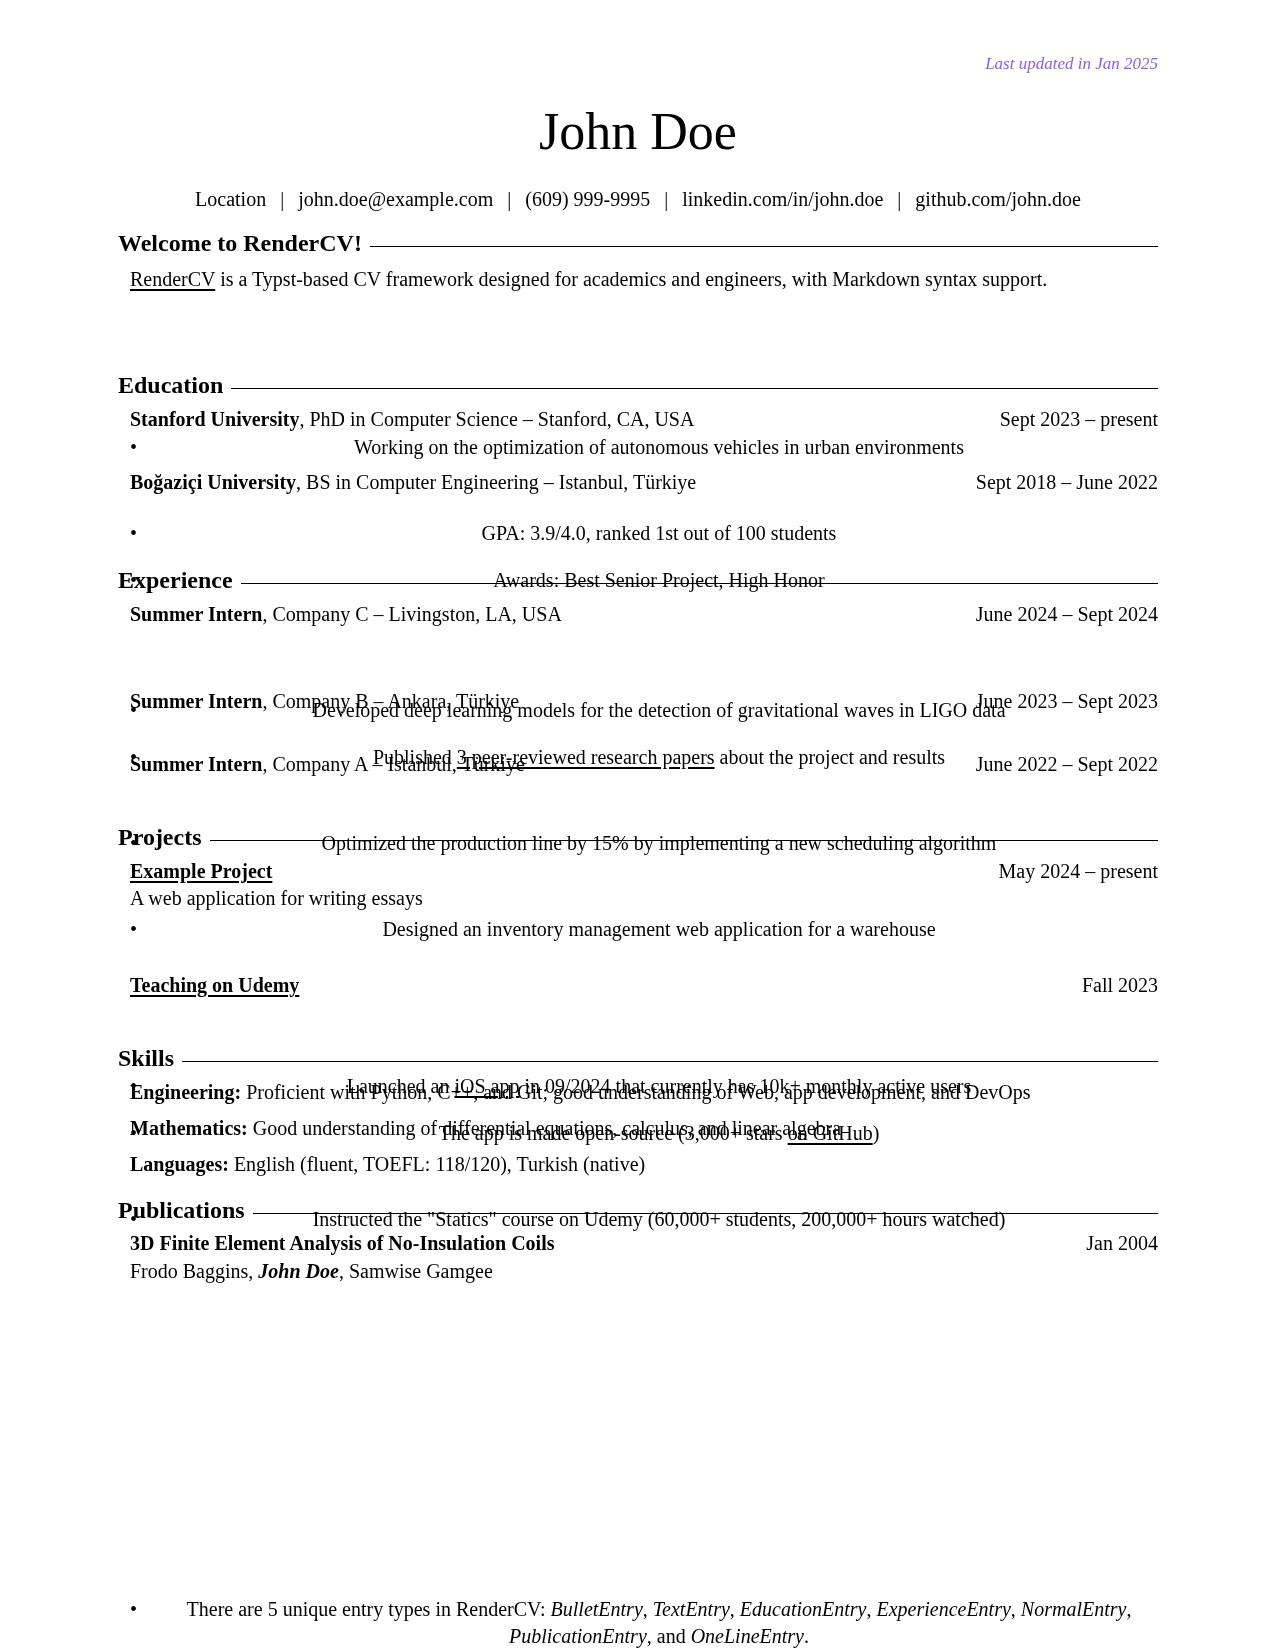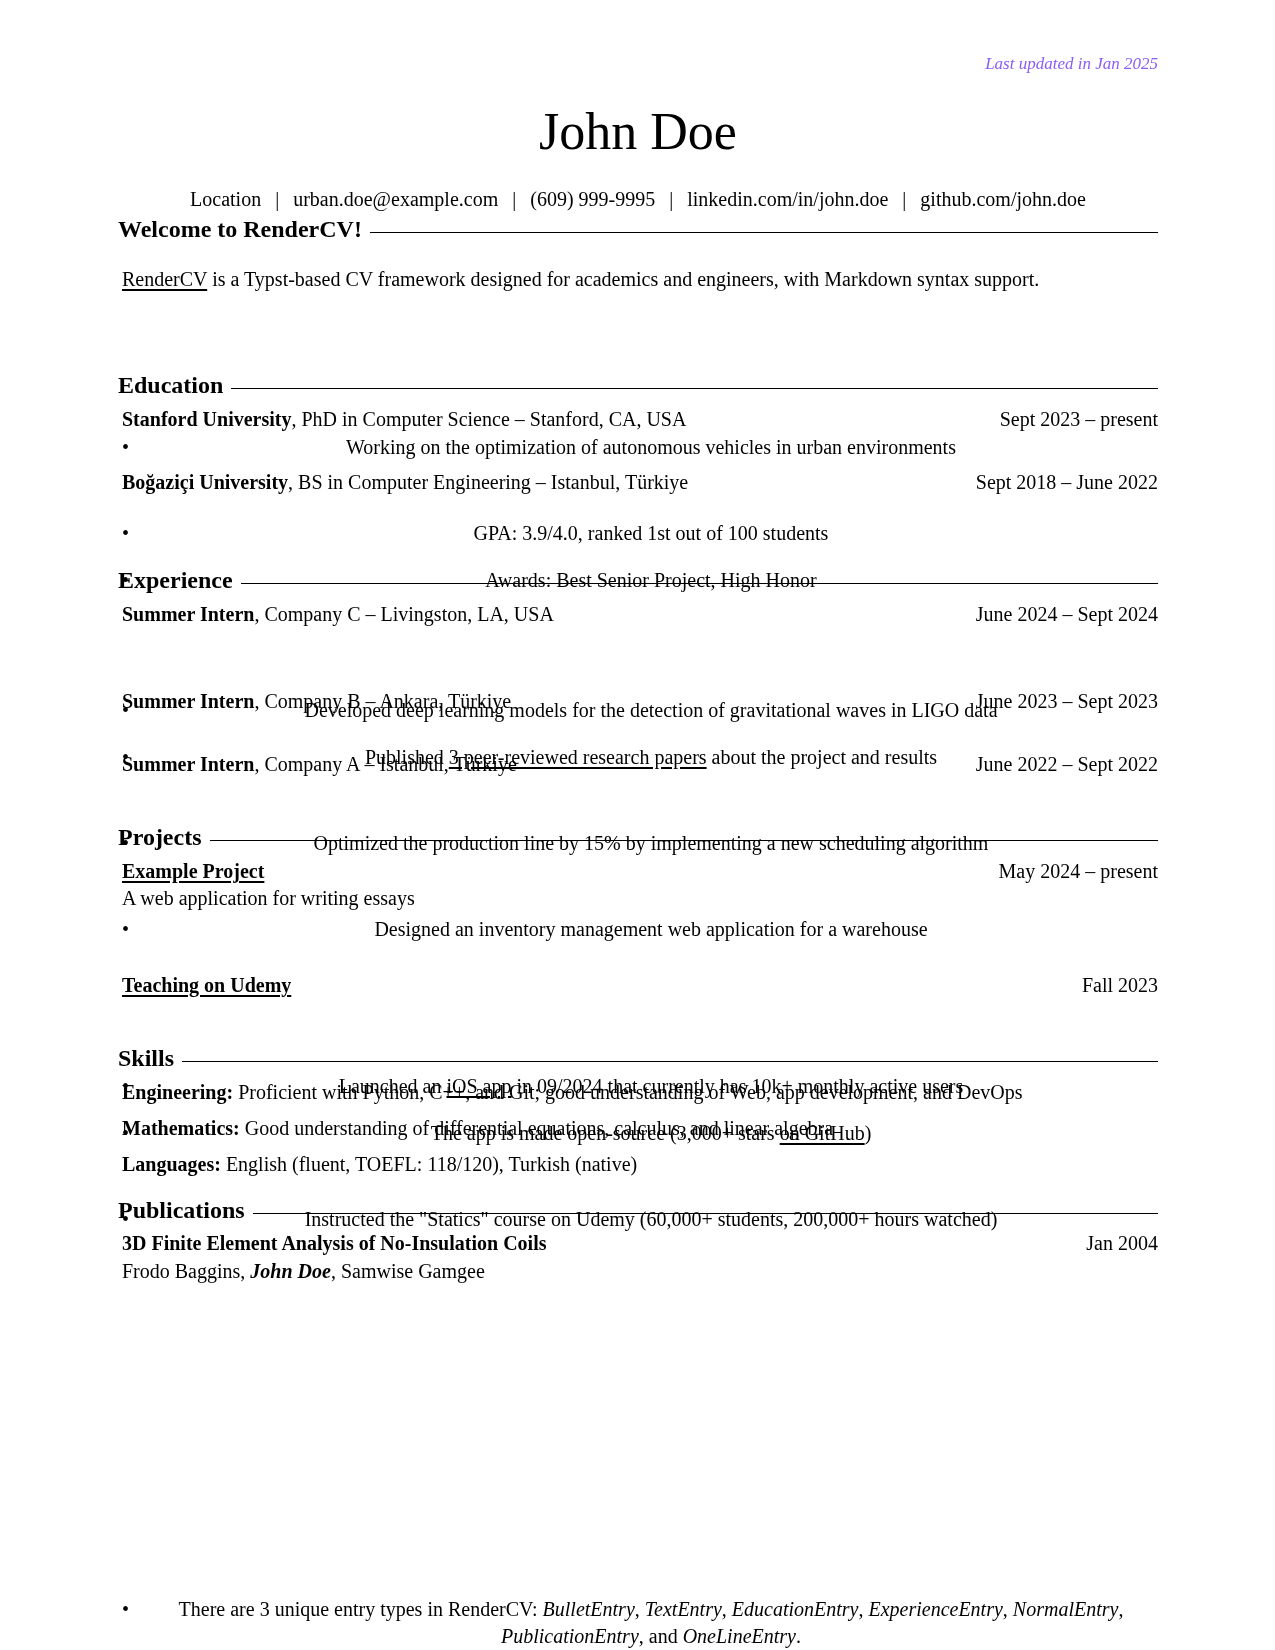--- a/index.html
+++ b/index.html
@@ -4,40 +4,40 @@
 <style>
   html, body { margin: 0; padding: 0; background: #ffffff; }
   body { width: 1275px; height: 1650px; position: relative; font-family: "Liberation Serif", "DejaVu Serif", serif; color: #000; }
   .page { position: absolute; left: 118px; top: 0; width: 1040px; }
   .updated { position: absolute; right: 0; top: 54px; font-style: italic; color: #8b5cf6; font-size: 17px; }
   .name { position: absolute; left: 0; right: 0; top: 100px; text-align: center; font-size: 52px; line-height: 64px; }
   .contact { position: absolute; left: 0; right: 0; top: 188px; text-align: center; font-size: 20px; white-space: nowrap; }
   .contact .sep { margin: 0 14px; }
   .sec-title { position: absolute; left: 0; right: 0; display: flex; align-items: baseline; font-weight: bold; font-size: 24px; }
   .sec-title .line { flex: 1; border-bottom: 1.5px solid #000; margin-left: 8px; transform: translateY(-4px); }
-  .row { position: absolute; left: 4px; right: 0; font-size: 20px; white-space: nowrap; }
+  .row { position: absolute; left: 12px; right: 0; font-size: 20px; white-space: nowrap; }
   .row .date { position: absolute; right: 0; top: 0; }
   .b { font-weight: bold; }
   .i { font-style: italic; }
   .u { text-decoration: underline; text-underline-offset: 3px; }
   .bullet { padding-left: 18px; position: relative; text-align: center; }
   .bullet::before { content: "•"; position: absolute; left: 0; }
   .wrap { white-space: normal; line-height: 27px; }
 </style>
 </head>
 <body>
 
 <div class="page">
   <div class="updated">Last updated in Jan 2025</div>
   <div class="name">John Doe</div>
   <div class="contact">
-    <span>Location</span><span class="sep">|</span><span>urban.doe@example.com</span><span class="sep">|</span><span>(609) 999-9995</span><span class="sep">|</span><span>linkedin.com/in/john.doe</span><span class="sep">|</span><span>github.com/john.doe</span>
+    <span>Location</span><span class="sep">|</span><span>john.doe@example.com</span><span class="sep">|</span><span>(609) 999-9995</span><span class="sep">|</span><span>linkedin.com/in/john.doe</span><span class="sep">|</span><span>github.com/john.doe</span>
   </div>
 
-  <div class="sec-title" style="top:216px">
+  <div class="sec-title" style="top:230px">
       <span>Welcome to RenderCV!</span>
       <span class="line"></span>
     </div>
   <div class="row" style="top:268px"><span class="u">RenderCV</span><span> is a Typst-based CV framework designed for academics and engineers, with Markdown syntax support.</span></div>
 
   <div class="sec-title" style="top:372px">
       <span>Education</span>
       <span class="line"></span>
     </div>
   <div class="row" style="top:408px"><span class="b">Stanford University</span><span>, PhD in Computer Science – Stanford, CA, USA</span><span class="date">Sept 2023 – present</span></div>
@@ -77,15 +77,15 @@
   <div class="row" style="top:1117px"><span class="b">Mathematics:</span><span> Good understanding of differential equations, calculus, and linear algebra</span></div>
   <div class="row" style="top:1153px"><span class="b">Languages:</span><span> English (fluent, TOEFL: 118/120), Turkish (native)</span></div>
 
   <div class="sec-title" style="top:1197px">
       <span>Publications</span>
       <span class="line"></span>
     </div>
   <div class="row" style="top:1232px"><span class="b">3D Finite Element Analysis of No-Insulation Coils</span><span class="date">Jan 2004</span></div>
   <div class="row" style="top:1260px"><span>Frodo Baggins, </span><span class="b i">John Doe</span><span>, Samwise Gamgee</span></div>
 
-  <div class="row bullet wrap" style="top:1366px"><span>There are 3 unique entry types in RenderCV: </span><span class="i">BulletEntry</span>, <span class="i">TextEntry</span>, <span class="i">EducationEntry</span>, <span class="i">ExperienceEntry</span>, <span class="i">NormalEntry</span>, <span class="i">PublicationEntry</span>, and <span class="i">OneLineEntry</span>.</div>
+  <div class="row bullet wrap" style="top:1366px"><span>There are 5 unique entry types in RenderCV: </span><span class="i">BulletEntry</span>, <span class="i">TextEntry</span>, <span class="i">EducationEntry</span>, <span class="i">ExperienceEntry</span>, <span class="i">NormalEntry</span>, <span class="i">PublicationEntry</span>, and <span class="i">OneLineEntry</span>.</div>
 
 </div>
 
 </body></html>

